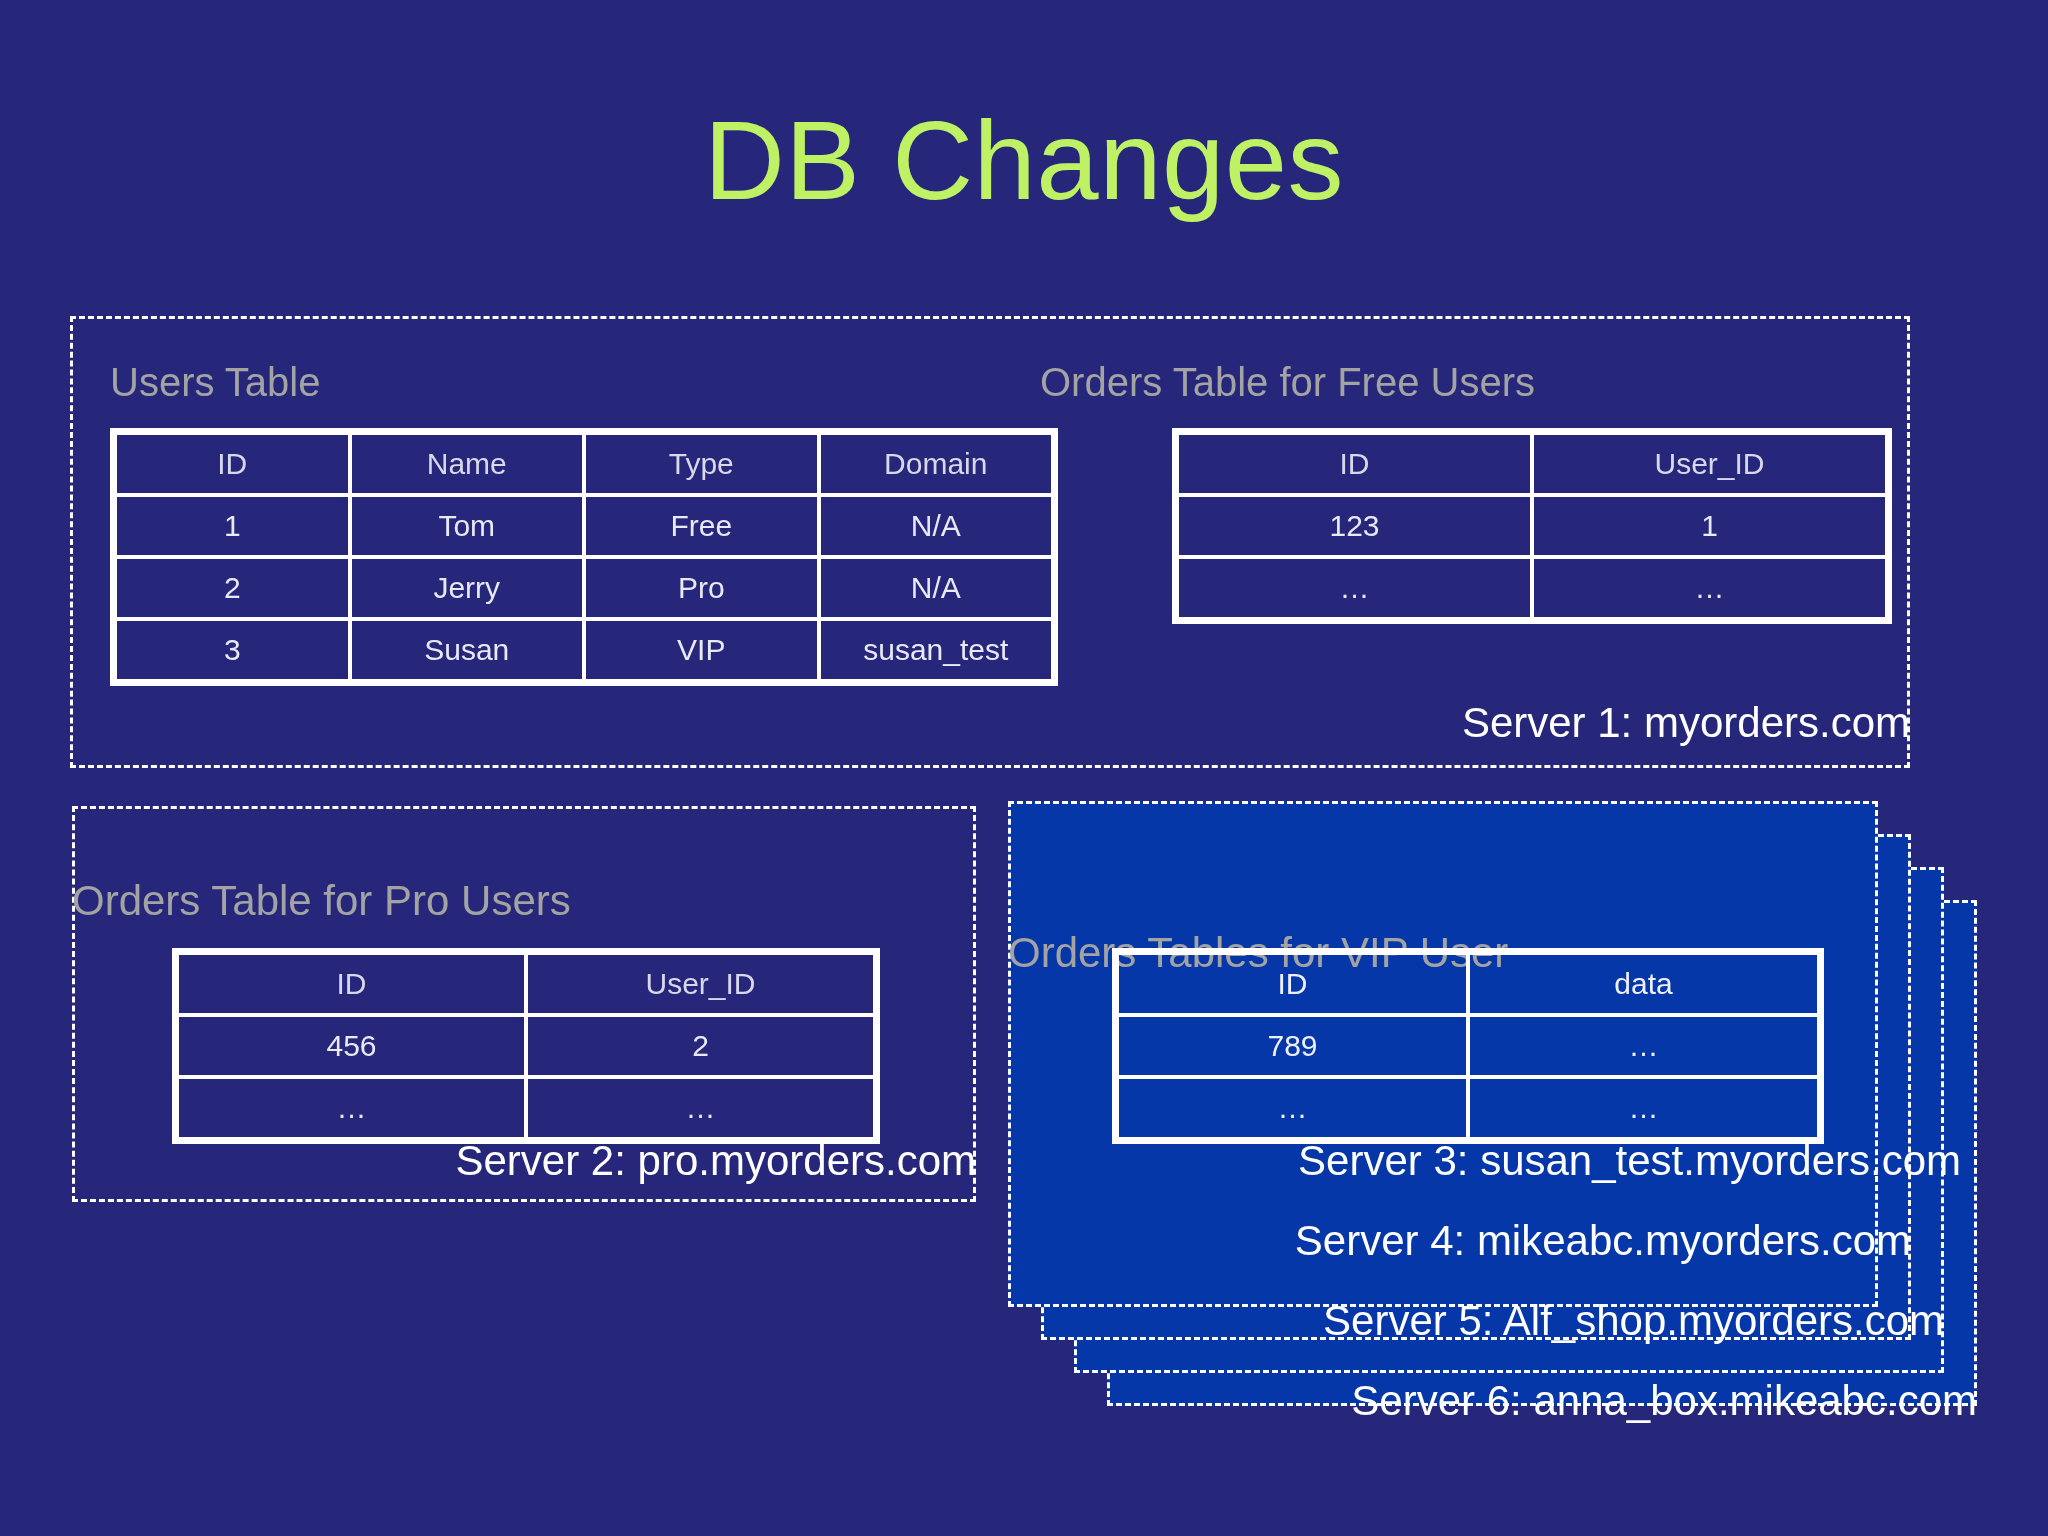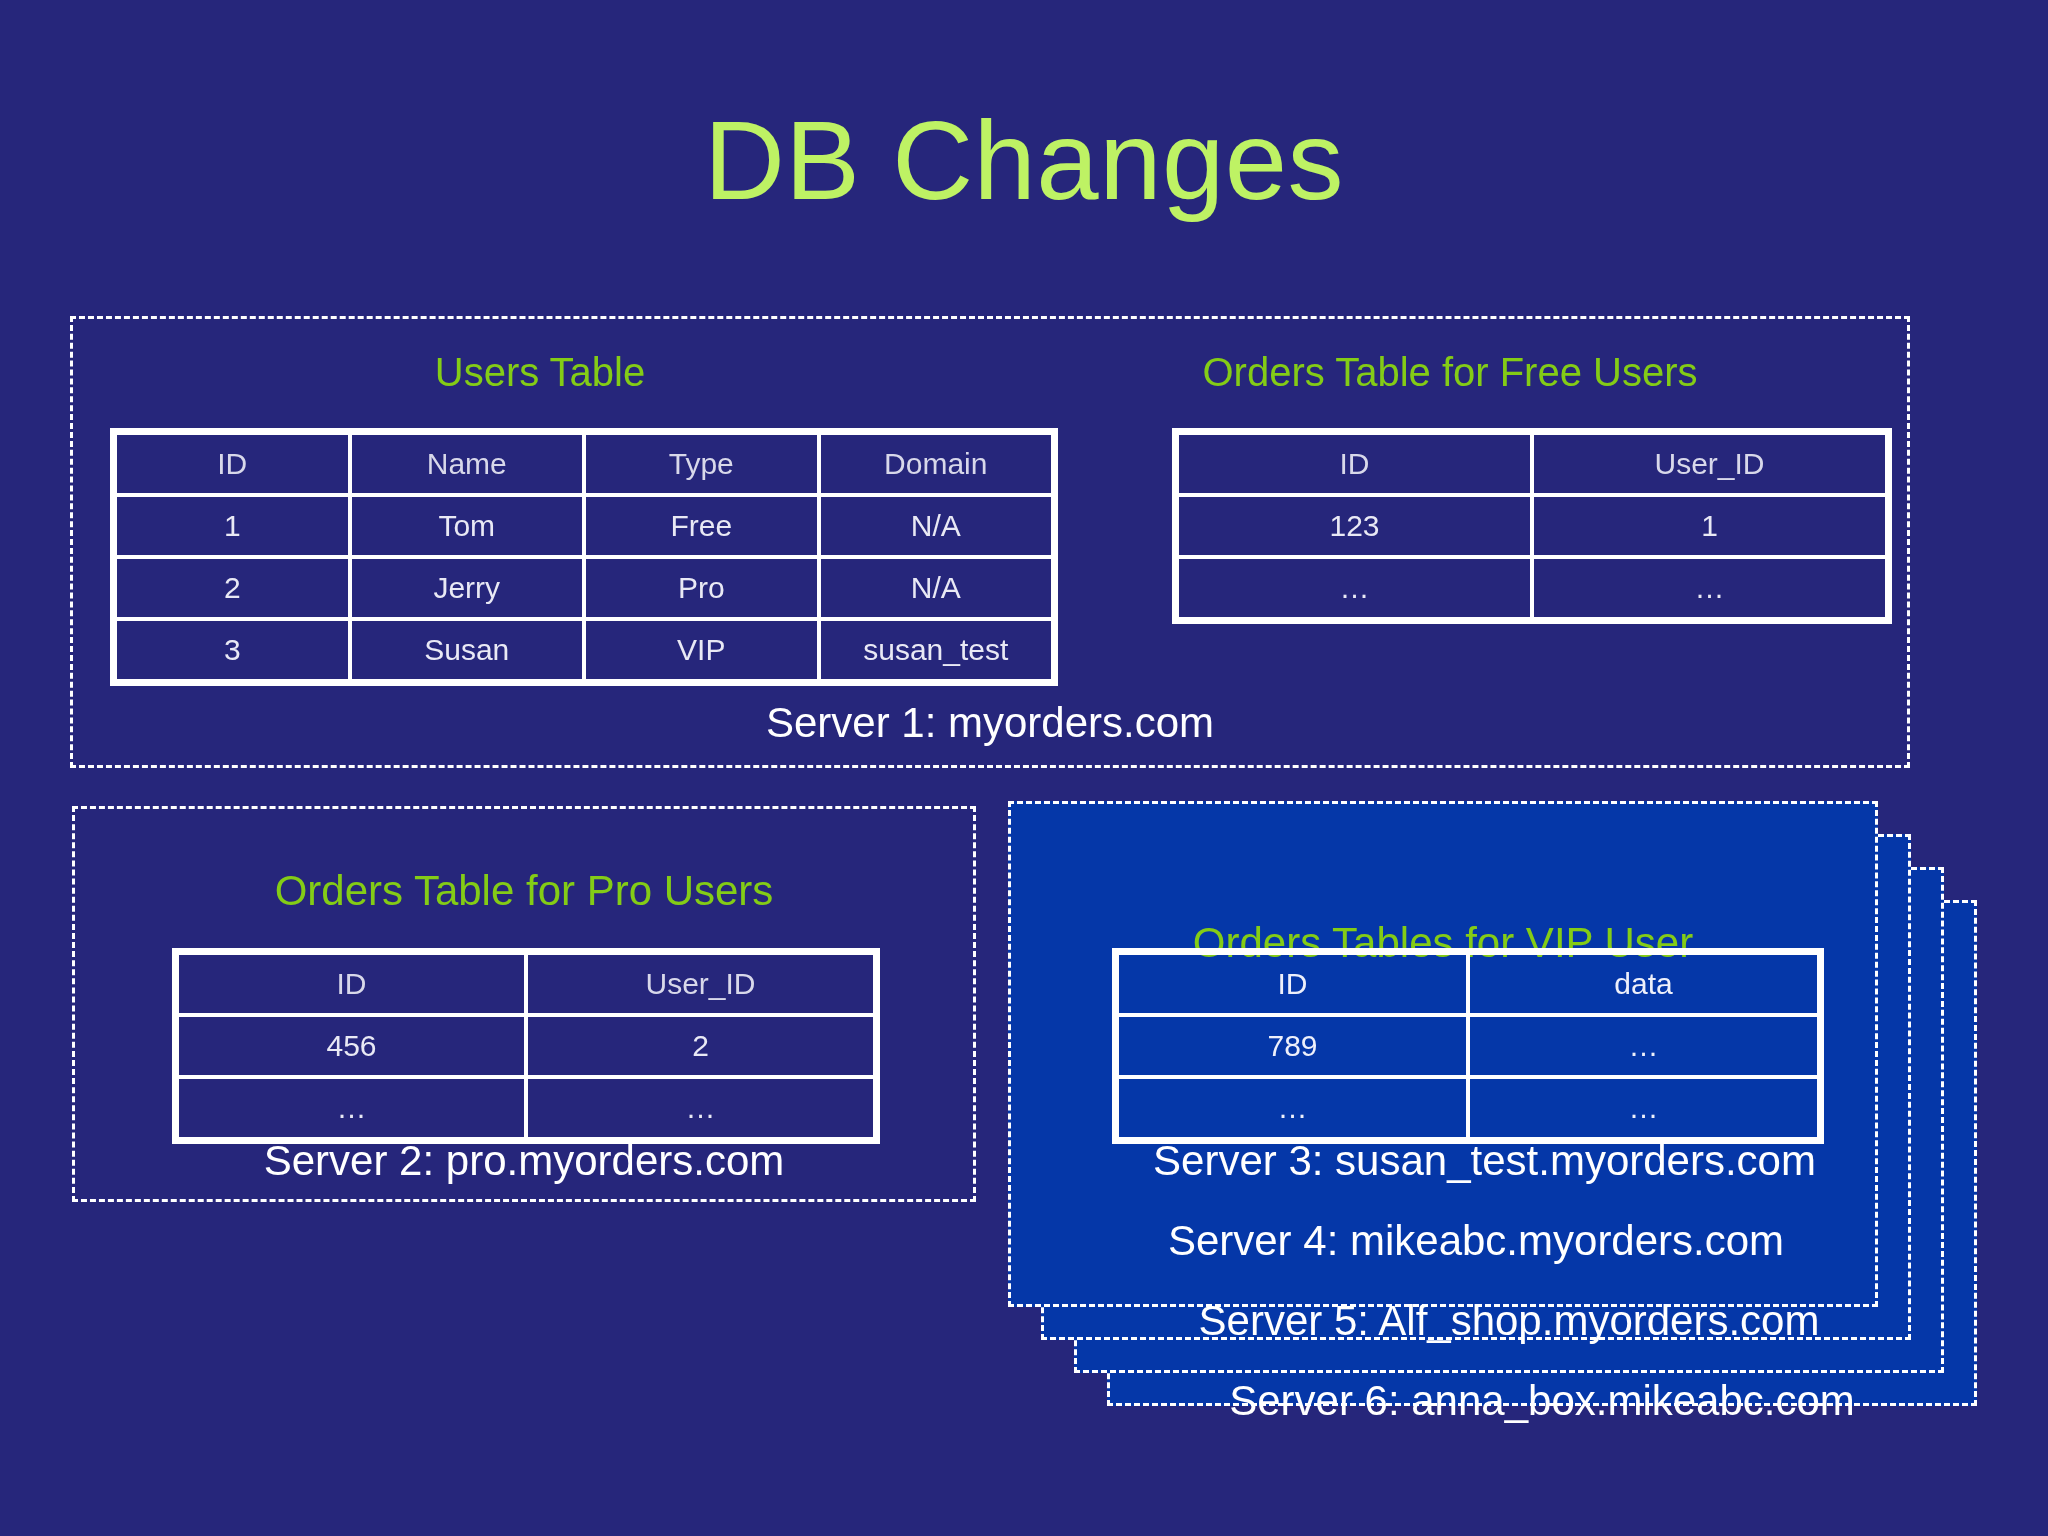--- a/index.html
+++ b/index.html
@@ -32,30 +32,31 @@
   }
 
   
   .dashed-box {
     position: absolute;
     border: 3px dashed #ffffff;
   }
 
   .section-title {
     position: absolute;
-    text-align: center;
+    text-align: left;
     font-size: 40px;
     line-height: 1.1;
-    color: #84cc16;
+    color: #a3a3a3;
     white-space: nowrap;
+    margin-top: 10px;
   }
 
   .server-label {
     position: absolute;
-    text-align: center;
+    text-align: right;
     font-size: 42px;
     line-height: 1.1;
     color: #ffffff;
     white-space: nowrap;
   }
 
   
   table.dt {
     position: absolute;
     border-collapse: separate;

